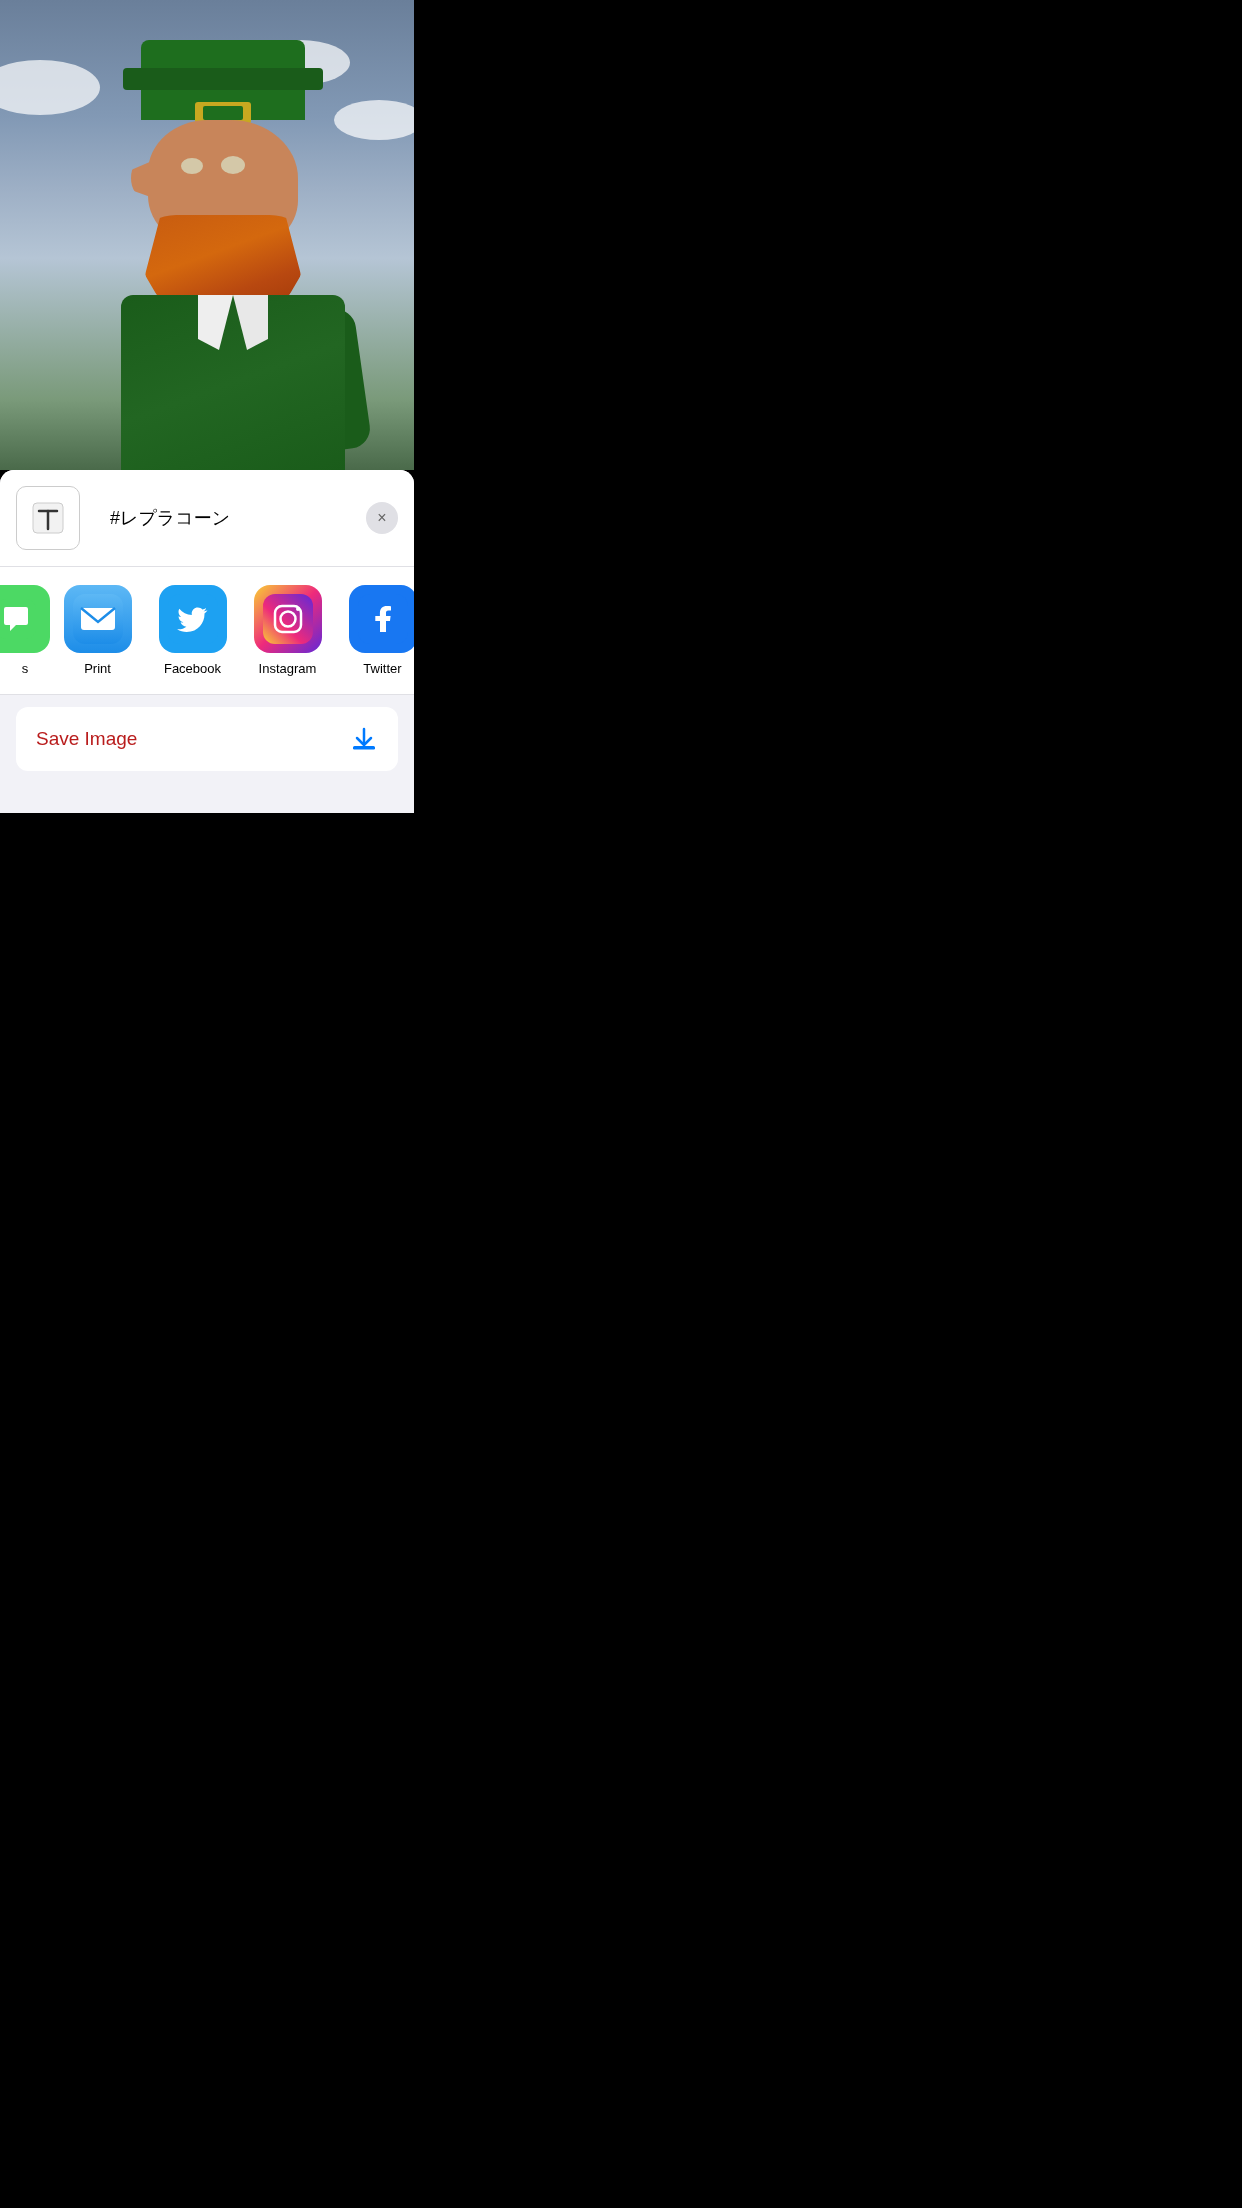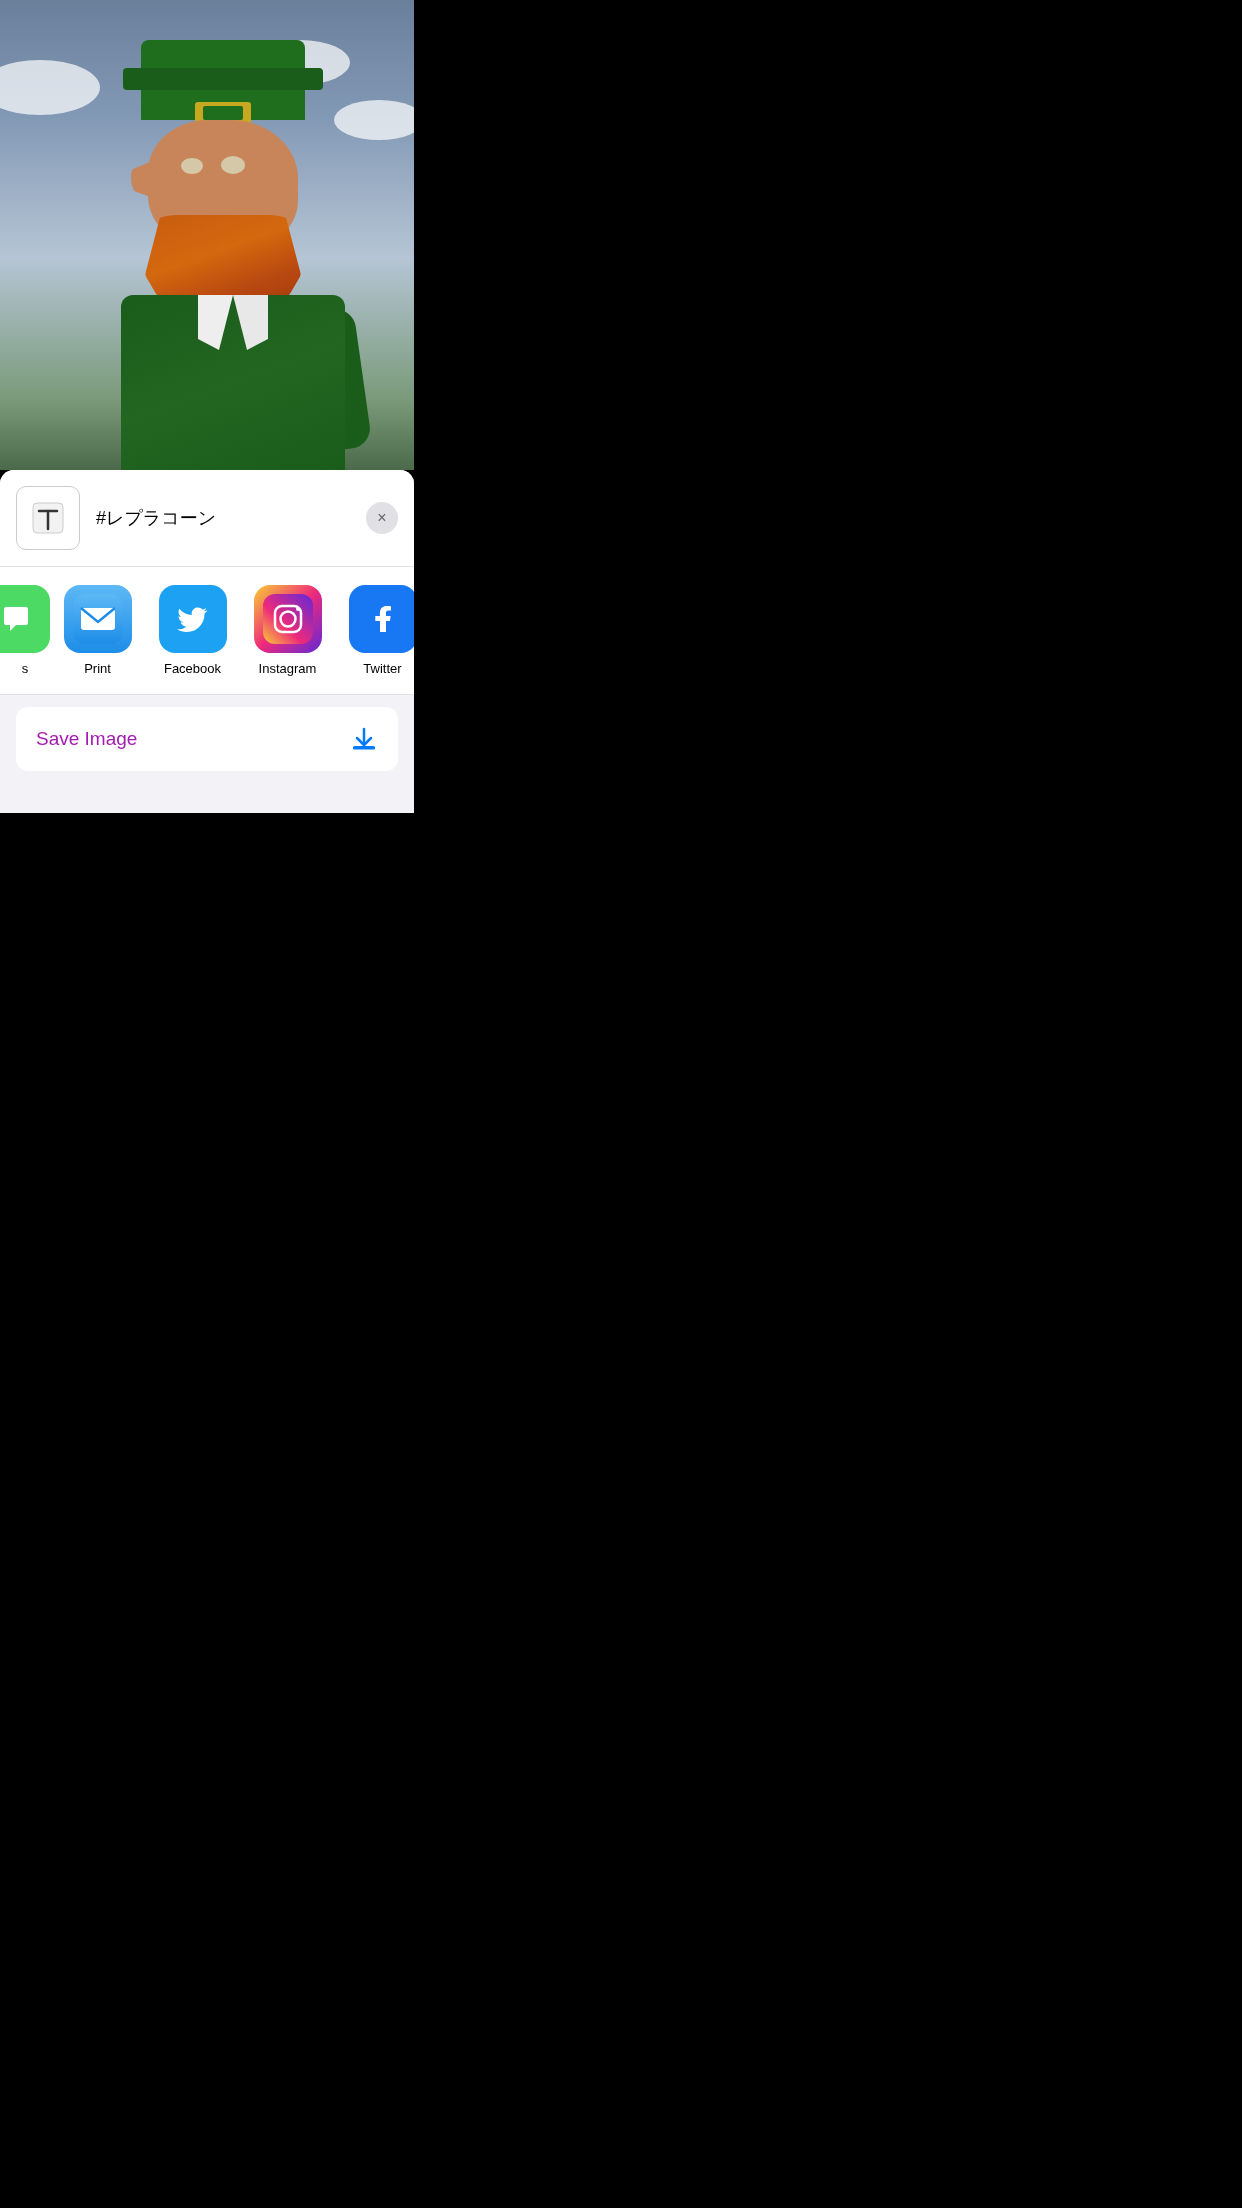--- a/index.html
+++ b/index.html
@@ -188,21 +188,21 @@
     }
 
     
     #share-header {
       display: flex;
       align-items: center;
       background: #fff;
       border-radius: 14px 14px 0 0;
       padding: 16px 16px 16px 16px;
       border-bottom: 1px solid #e0e0e5;
-      gap: 16px;
+      gap: 30px;
       position: relative;
     }
 
     .text-icon-box {
       width: 64px;
       height: 64px;
       background: #fff;
       border: 1.5px solid #ccc;
       border-radius: 10px;
       display: flex;
@@ -318,21 +318,21 @@
       display: flex;
       align-items: center;
       justify-content: space-between;
       cursor: pointer;
       border: none;
       width: 100%;
     }
 
     .action-btn-label {
       font-size: 19px;
-      color: #a21caf;
+      color: #b91c1c;
       font-weight: 400;
     }
 
     .action-icon {
       width: 28px;
       height: 28px;
       display: flex;
       align-items: center;
       justify-content: center;
     }

